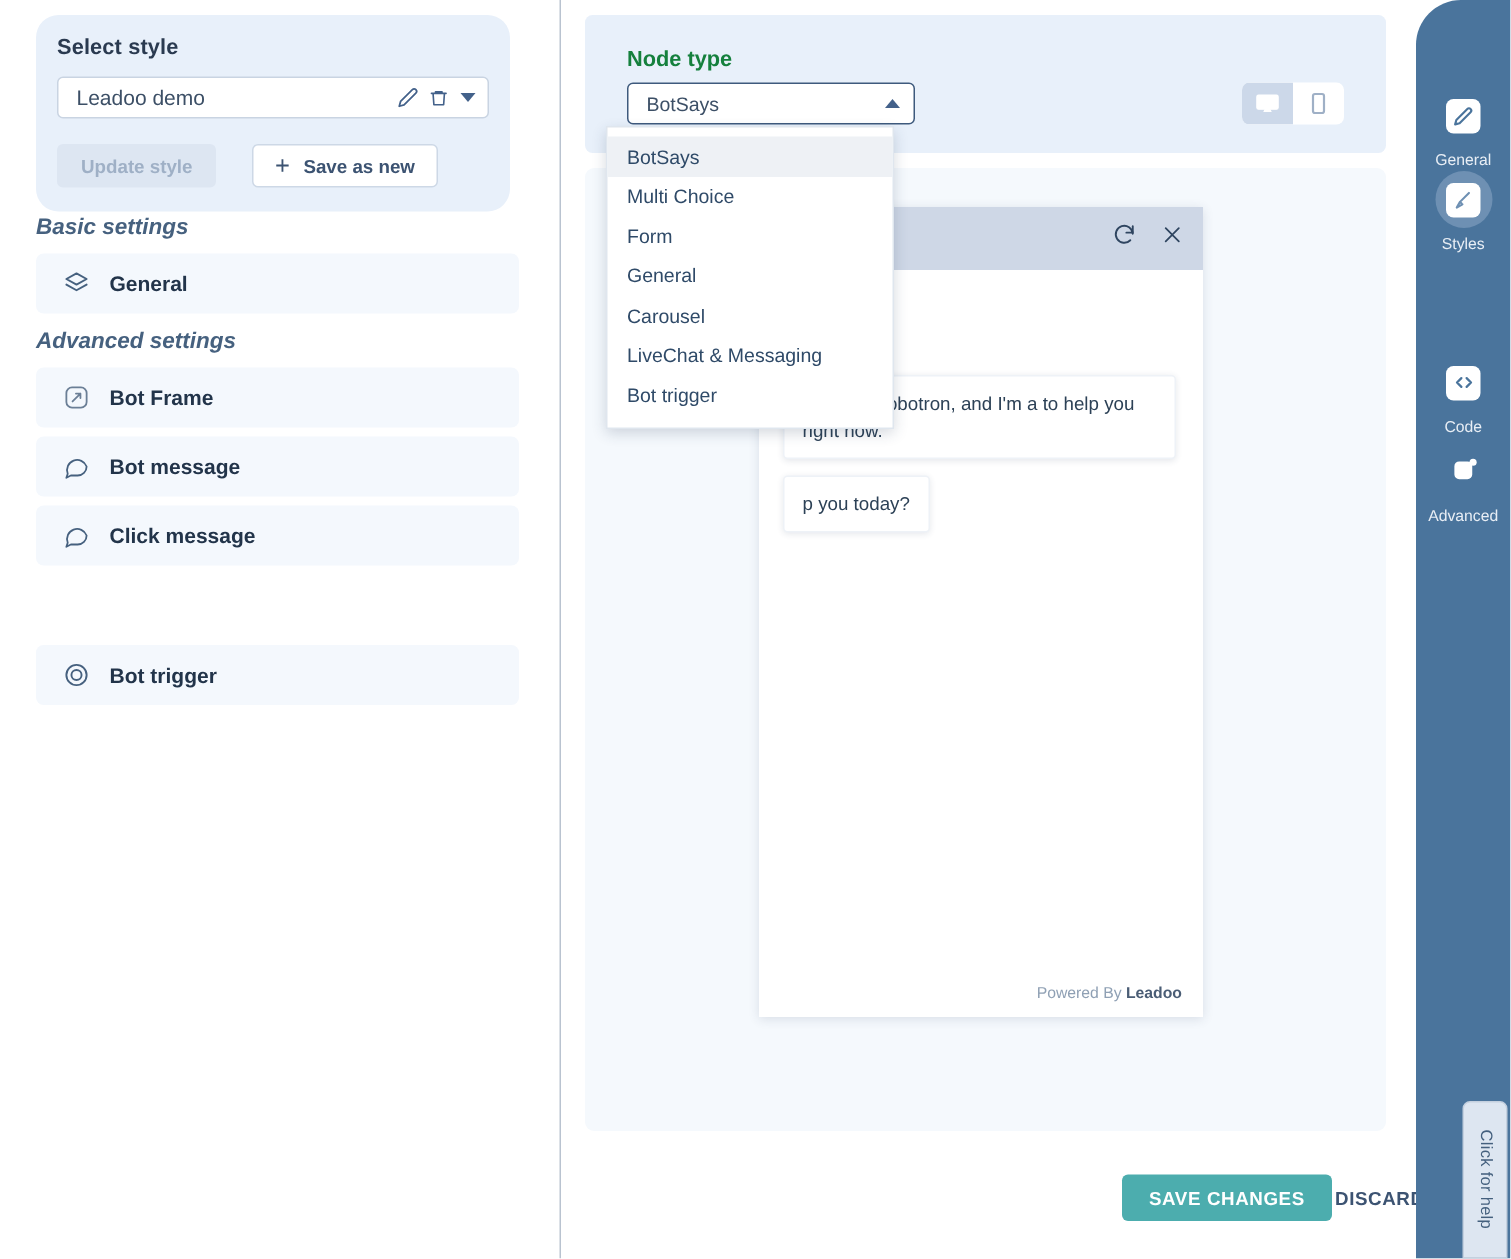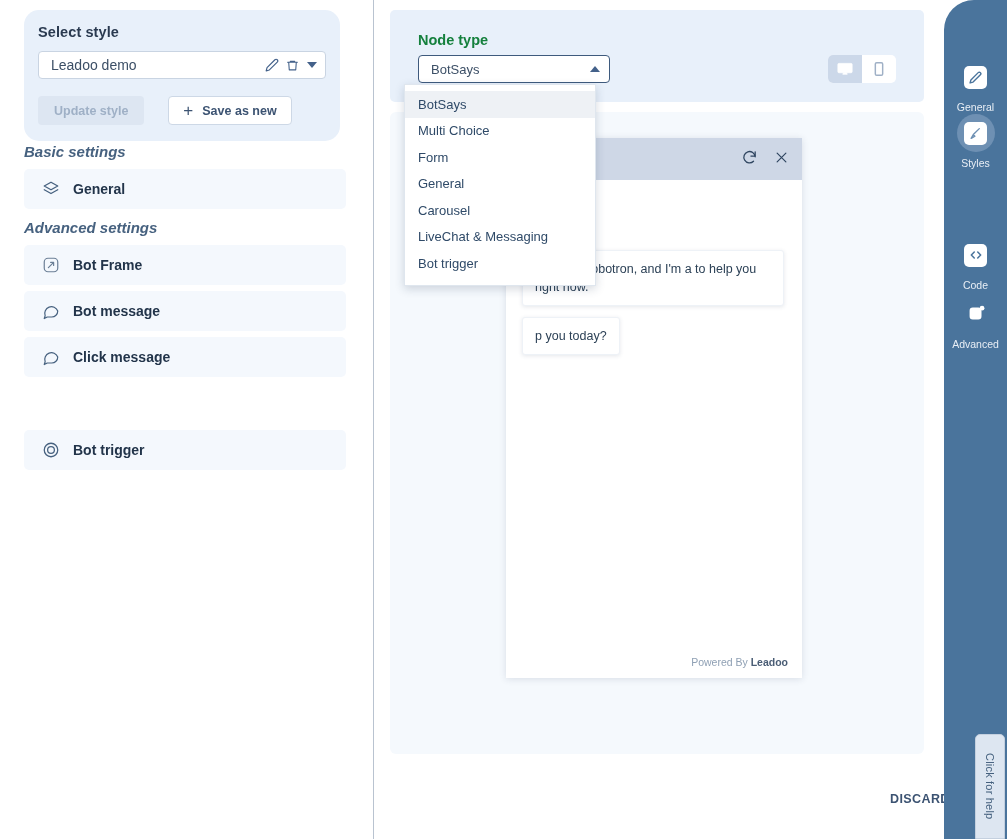--- a/index.html
+++ b/index.html
@@ -316,20 +316,21 @@
           <div class="bubble small">p you today?</div>
 
           <div class="powered">
             <span>Powered By </span><b>Leadoo</b>
           </div>
         </div>
       </div>
     </div>
 
     <div class="action-bar">
+      <button class="btn-save">SAVE CHANGES</button>
       <button class="btn-discard">DISCARD</button>
     </div>
   </div>
 
   <div class="dropdown">
     <div class="dd-item selected">BotSays</div>
     <div class="dd-item">Multi Choice</div>
     <div class="dd-item">Form</div>
     <div class="dd-item">General</div>
     <div class="dd-item">Carousel</div>

